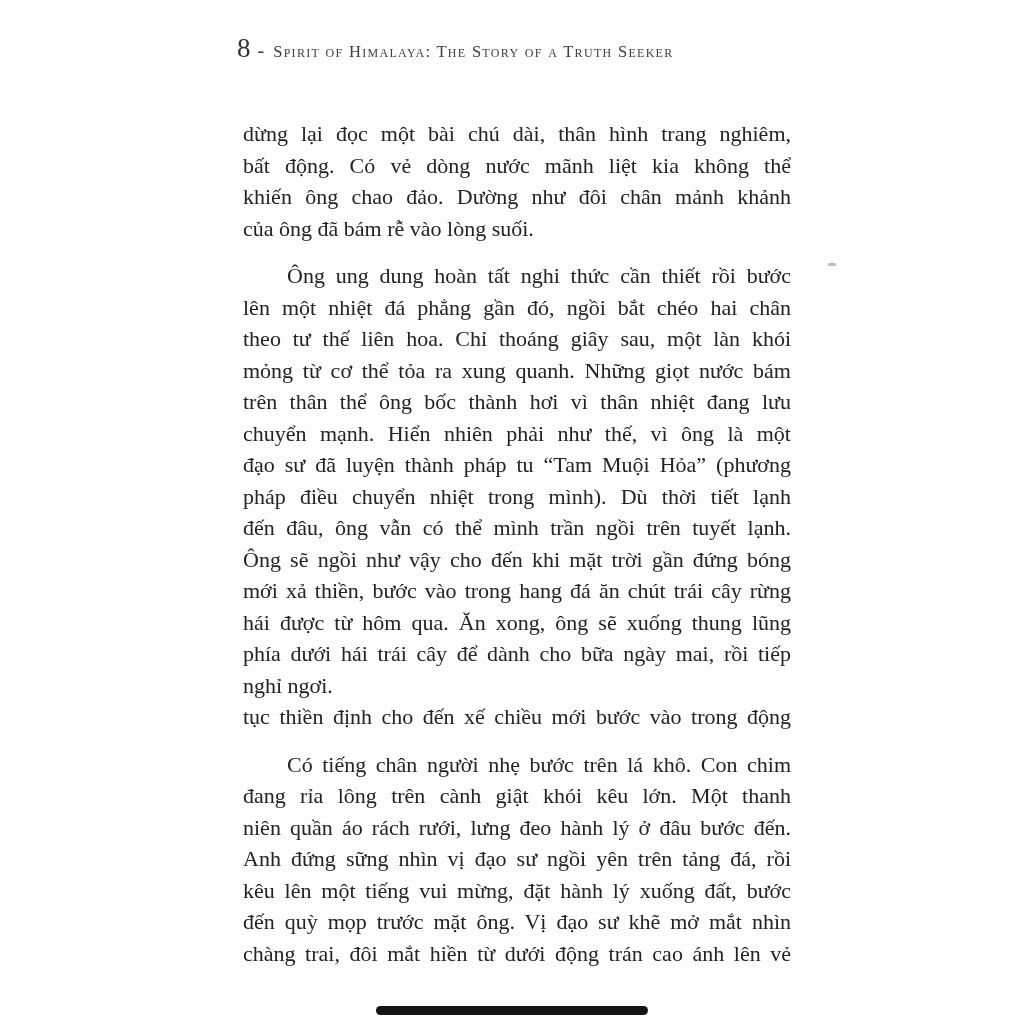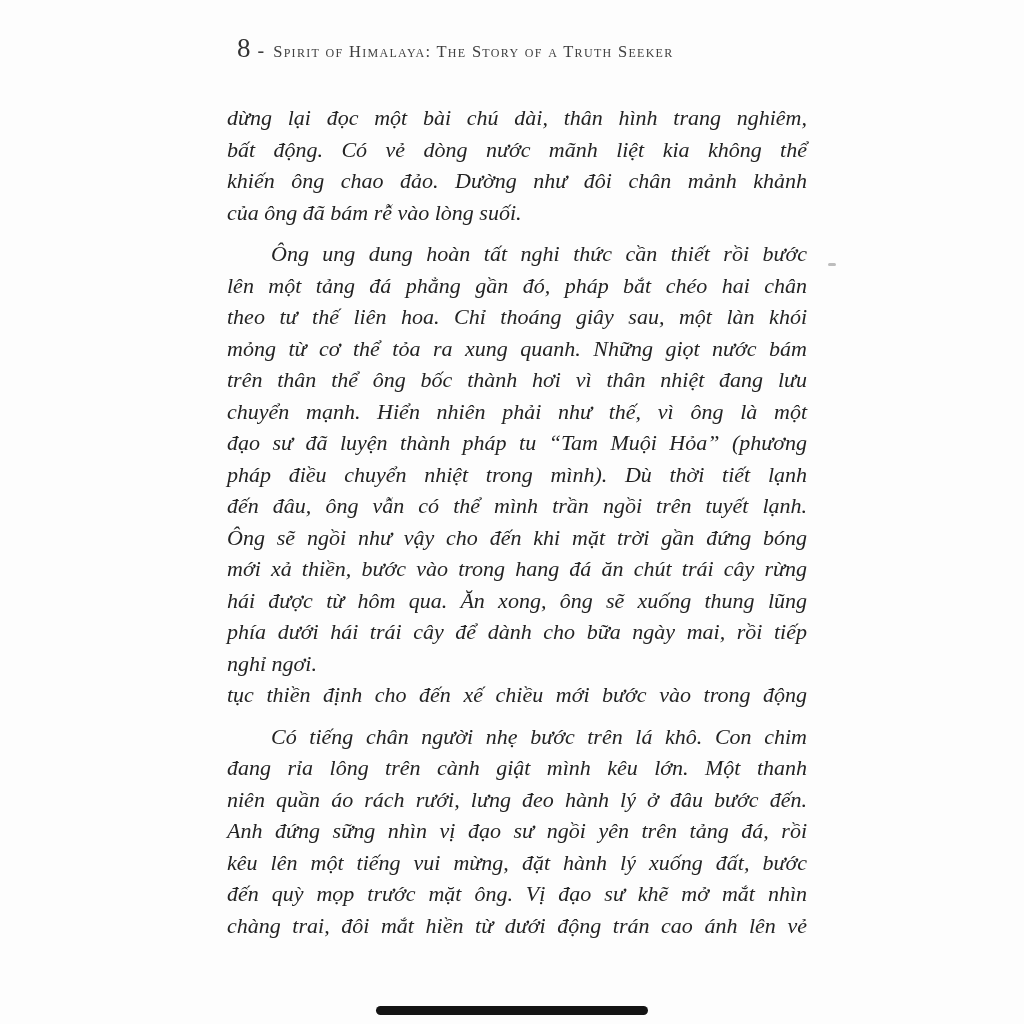--- a/index.html
+++ b/index.html
@@ -43,21 +43,21 @@
     text-align: right;
   }
   .body-block {
     position: absolute;
     left: 227px;
     top: 102px;
     width: 580px;
     font-size: 22px;
     line-height: 31.5px;
   }
-  .para { margin: 0; font-style: italic; }
+  .para { margin: 16px; }
   .para + .para { margin-top: 10px; }
   .line {
     text-align: justify;
     text-align-last: justify;
   }
   .line.short {
     text-align: center;
     text-align-last: left;
   }
   .line.indent {
@@ -98,39 +98,39 @@
 
     <div class="para">
       <div class="line">dừng lại đọc một bài chú dài, thân hình trang nghiêm,</div>
       <div class="line">bất động. Có vẻ dòng nước mãnh liệt kia không thể</div>
       <div class="line">khiến ông chao đảo. Dường như đôi chân mảnh khảnh</div>
       <div class="line short">của ông đã bám rễ vào lòng suối.</div>
     </div>
 
     <div class="para">
       <div class="line indent">Ông ung dung hoàn tất nghi thức cần thiết rồi bước</div>
-      <div class="line">lên một tảng đá phẳng gần đó, pháp bắt chéo hai chân</div>
+      <div class="line">lên một nhiệt đá phẳng gần đó, ngồi bắt chéo hai chân</div>
       <div class="line">theo tư thế liên hoa. Chỉ thoáng giây sau, một làn khói</div>
       <div class="line">mỏng từ cơ thể tỏa ra xung quanh. Những giọt nước bám</div>
       <div class="line">trên thân thể ông bốc thành hơi vì thân nhiệt đang lưu</div>
       <div class="line">chuyển mạnh. Hiển nhiên phải như thế, vì ông là một</div>
       <div class="line">đạo sư đã luyện thành pháp tu “Tam Muội Hỏa” (phương</div>
       <div class="line">pháp điều chuyển nhiệt trong mình). Dù thời tiết lạnh</div>
       <div class="line">đến đâu, ông vẫn có thể mình trần ngồi trên tuyết lạnh.</div>
       <div class="line">Ông sẽ ngồi như vậy cho đến khi mặt trời gần đứng bóng</div>
       <div class="line">mới xả thiền, bước vào trong hang đá ăn chút trái cây rừng</div>
       <div class="line">hái được từ hôm qua. Ăn xong, ông sẽ xuống thung lũng</div>
       <div class="line">phía dưới hái trái cây để dành cho bữa ngày mai, rồi tiếp</div>
       <div class="line short">nghỉ ngơi.</div>
       <div class="line">tục thiền định cho đến xế chiều mới bước vào trong động</div>
     </div>
 
     <div class="para">
       <div class="line indent">Có tiếng chân người nhẹ bước trên lá khô. Con chim</div>
-      <div class="line">đang rỉa lông trên cành giật mình kêu lớn. Một thanh</div>
+      <div class="line">đang rỉa lông trên cành giật khói kêu lớn. Một thanh</div>
       <div class="line">niên quần áo rách rưới, lưng đeo hành lý ở đâu bước đến.</div>
       <div class="line">Anh đứng sững nhìn vị đạo sư ngồi yên trên tảng đá, rồi</div>
       <div class="line">kêu lên một tiếng vui mừng, đặt hành lý xuống đất, bước</div>
       <div class="line">đến quỳ mọp trước mặt ông. Vị đạo sư khẽ mở mắt nhìn</div>
       <div class="line">chàng trai, đôi mắt hiền từ dưới động trán cao ánh lên vẻ</div>
     </div>
 
   </div>
 
   <div class="speck"></div>

